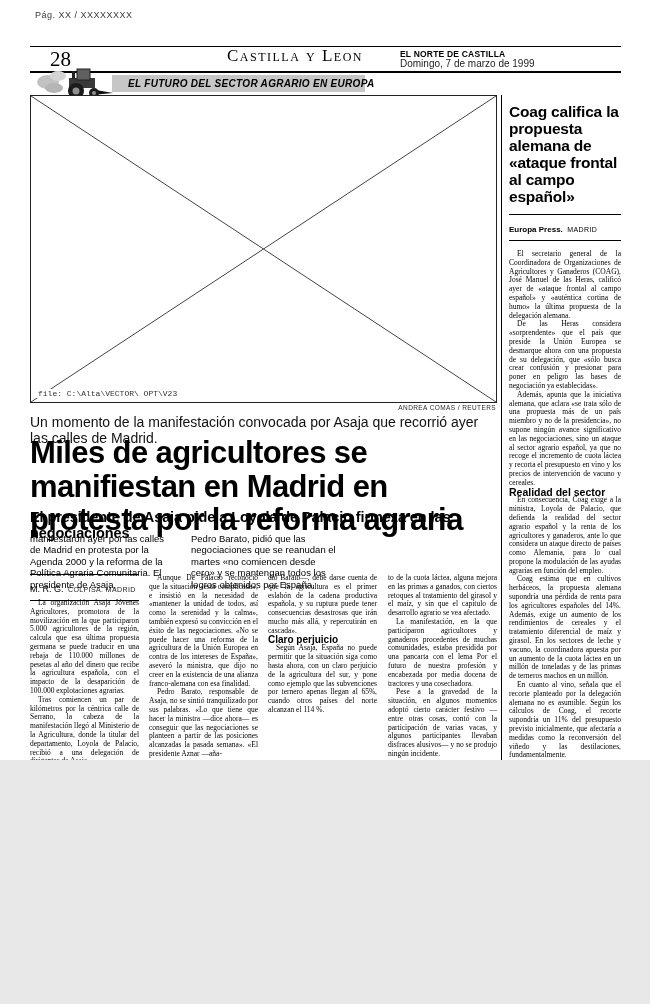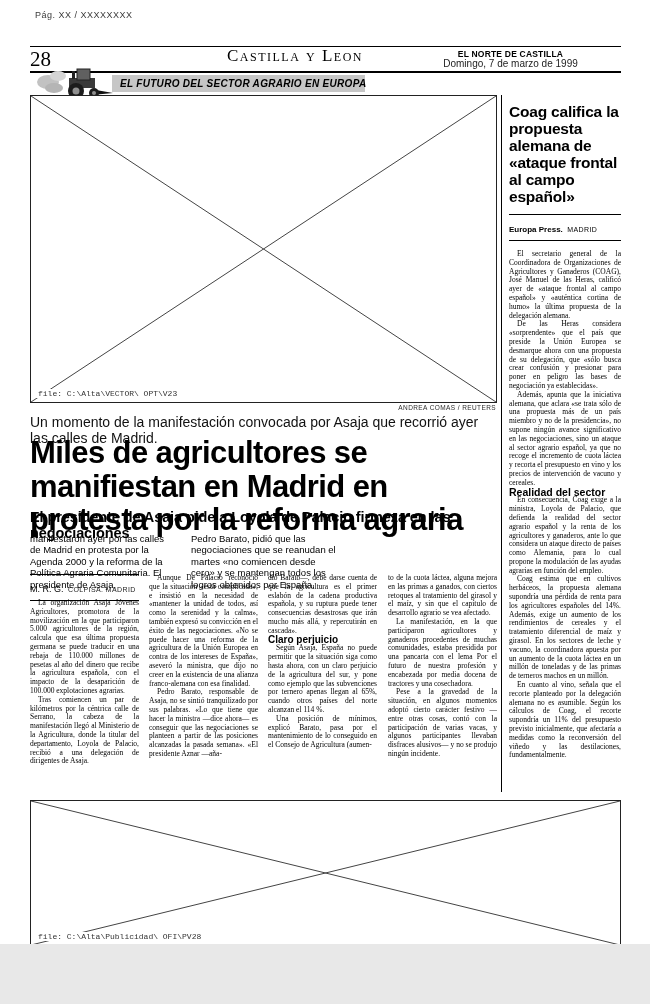--- a/index.html
+++ b/index.html
@@ -1,34 +1,34 @@
 <!DOCTYPE html>
 <html lang="es"><head>
 <meta charset="utf-8">
 <style>
   html,body{margin:0;padding:0;background:#e8e8e8;}
-  .page{position:relative;width:650px;height:944px;background:#ffffff;color:#000;
+  .page{position:relative;width:650px;height:760px;background:#ffffff;color:#000;
         font-family:"Liberation Sans",sans-serif;overflow:hidden;}
   .abs{position:absolute;}
-  .serif{font-family:"Liberation Serif",serif;}
+  .serif{font-family:"Liberation Serif",serif;margin-left:20px;}
 
   .folio{left:35px;top:10px;font-size:9px;color:#3a3a3a;letter-spacing:.5px;}
   .rule{background:#000;}
   .rule-top{left:30px;top:46px;width:591px;height:1px;}
   .page-num{left:30px;top:47px;font-size:21px;font-family:"Liberation Serif",serif;}
   .section-title{left:30px;top:46px;width:530px;text-align:center;
       font-family:"Liberation Serif",serif;font-size:17px;font-variant:small-caps;letter-spacing:1.5px;}
-  .mast-block{left:400px;top:49px;width:221px;text-align:center;line-height:10px;}
+  .mast-block{left:400px;top:49px;width:221px;text-align:left;line-height:10px;}
   .masthead{font-size:8.5px;font-weight:bold;letter-spacing:.2px;}
   .edition-date{font-size:10px;color:#222;}
   .rule-mid{left:30px;top:71px;width:591px;height:2px;}
 
   .banner-band{left:112px;top:75px;width:253px;height:17px;background:#c6c6c6;}
   .banner-label{font-style:italic;font-weight:bold;font-size:10px;line-height:17px;
-      padding-left:8px;letter-spacing:.3px;white-space:nowrap;}
+      padding-left:16px;letter-spacing:.3px;white-space:nowrap;}
   .tractor{left:36px;top:66px;}
 
   .ph-box{border:1px solid #222;background:#fff;}
   .photo-box{left:30px;top:95px;width:465px;height:306px;}
   .ad-box{left:30px;top:800px;width:589px;height:144px;}
   .ph-x{position:absolute;left:0;top:0;width:100%;height:100%;}
   .file-label{position:absolute;left:5px;bottom:4px;font-size:8px;color:#333;
       font-family:"Liberation Mono","DejaVu Sans Mono",monospace;background:#fff;padding:0 2px;}
 
   .credit{left:30px;top:404px;width:466px;text-align:right;font-size:6.5px;
@@ -133,21 +133,20 @@
     <p>Tras comiencen un par de kilómetros por la céntrica calle de Serrano, la cabeza de la manifestación llegó al Ministerio de la Agricultura, donde la titular del departamento, Loyola de Palacio, recibió a una delegación de dirigentes de Asaja.</p>
   </div>
   <div class="abs bodycol c2">
     <p>Aunque De Palacio reconoció que la situación «está complicada», e insistió en la necesidad de «mantener la unidad de todos, así como la serenidad y la calma», también expresó su convicción en el éxito de las negociaciones. «No se puede hacer una reforma de la agricultura de la Unión Europea en contra de los intereses de España», aseveró la ministra, que dijo no creer en la existencia de una alianza franco-alemana con esa finalidad.</p>
     <p>Pedro Barato, responsable de Asaja, no se sintió tranquilizado por sus palabras. «Lo que tiene que hacer la ministra —dice ahora— es conseguir que las negociaciones se planteen a partir de las posiciones alcanzadas la pasada semana». «El presidente Aznar —aña-</p>
   </div>
   <div class="abs bodycol c3">
     <p class="cont">dió Barato—, debe darse cuenta de que la agricultura es el primer eslabón de la cadena productiva española, y su ruptura puede tener consecuencias desastrosas que irán mucho más allá, y repercutirán en cascada».</p>
     <p class="col-subhead">Claro perjuicio</p>
     <p>Según Asaja, España no puede permitir que la situación siga como hasta ahora, con un claro perjuicio de la agricultura del sur, y pone como ejemplo que las subvenciones por ternero apenas llegan al 65%, cuando otros países del norte alcanzan el 114 %.</p>
-    <p>Una posición de mínimos, explicó Barato, pasa por el mantenimiento de lo conseguido en el Consejo de Agricultura (aumen-</p>
   </div>
   <div class="abs bodycol c4">
     <p class="cont">to de la cuota láctea, alguna mejora en las primas a ganados, con ciertos retoques al tratamiento del girasol y el maíz, y sin que el capítulo de desarrollo agrario se vea afectado.</p>
     <p>La manifestación, en la que participaron agricultores y ganaderos procedentes de muchas comunidades, estaba presidida por una pancarta con el lema Por el futuro de nuestra profesión y encabezada por media docena de tractores y una cosechadora.</p>
     <p>Pese a la gravedad de la situación, en algunos momentos adoptó cierto carácter festivo —entre otras cosas, contó con la participación de varias vacas, y algunos participantes llevaban disfraces alusivos— y no se produjo ningún incidente.</p>
   </div>
 
   <div class="abs vrule"></div>
 
   <div class="abs sidebar">

